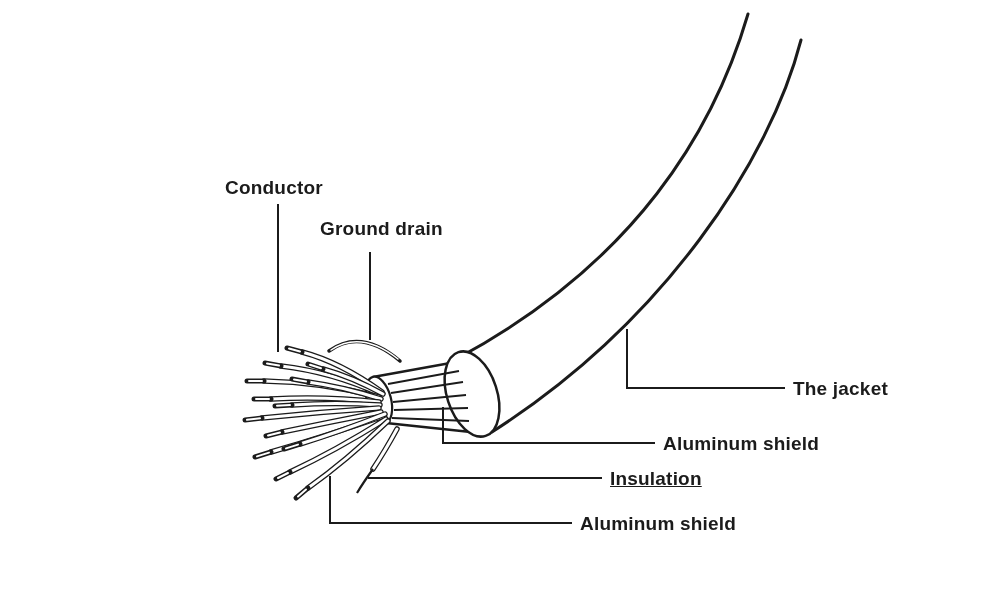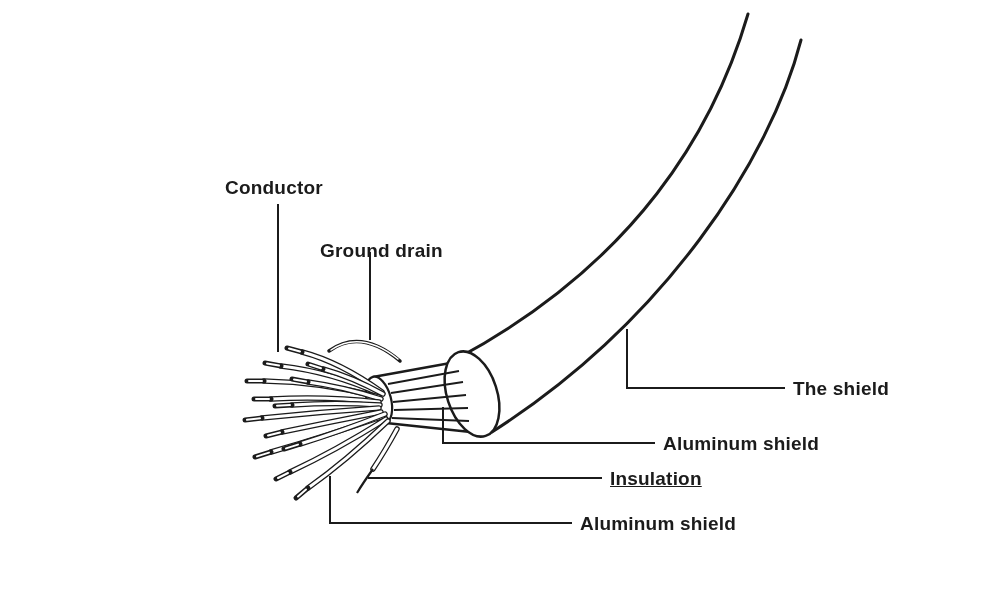--- a/index.html
+++ b/index.html
@@ -165,23 +165,23 @@
       <path class="leader" d="M370,252 L370,340"></path>
       <path class="leader" d="M627,329 L627,388 L785,388"></path>
       <path class="leader" d="M443,407 L443,443 L655,443"></path>
       <path class="leader" d="M368,478 L602,478"></path>
       <path class="leader" d="M330,476 L330,523 L572,523"></path>
     </g>
   </svg>
 
   <div class="label" style="left:225px; top:177px;">Conductor</div>
 
-  <div class="label" style="left:320px; top:240px;text-align:right;">Ground drain</div>
+  <div class="label" style="left:320px; top:218px;text-align:right;">Ground drain</div>
 
-  <div class="label" style="left:793px; top:378px;">The shield</div>
+  <div class="label" style="left:793px; top:378px;">The jacket</div>
 
   <div class="label" style="left:663px; top:433px;">Aluminum shield</div>
 
   <div class="label" style="left:610px; top:468px;text-decoration:underline;">Insulation</div>
 
   <div class="label" style="left:580px; top:513px;">Aluminum shield</div>
 
 </div>
 
 </body></html>

